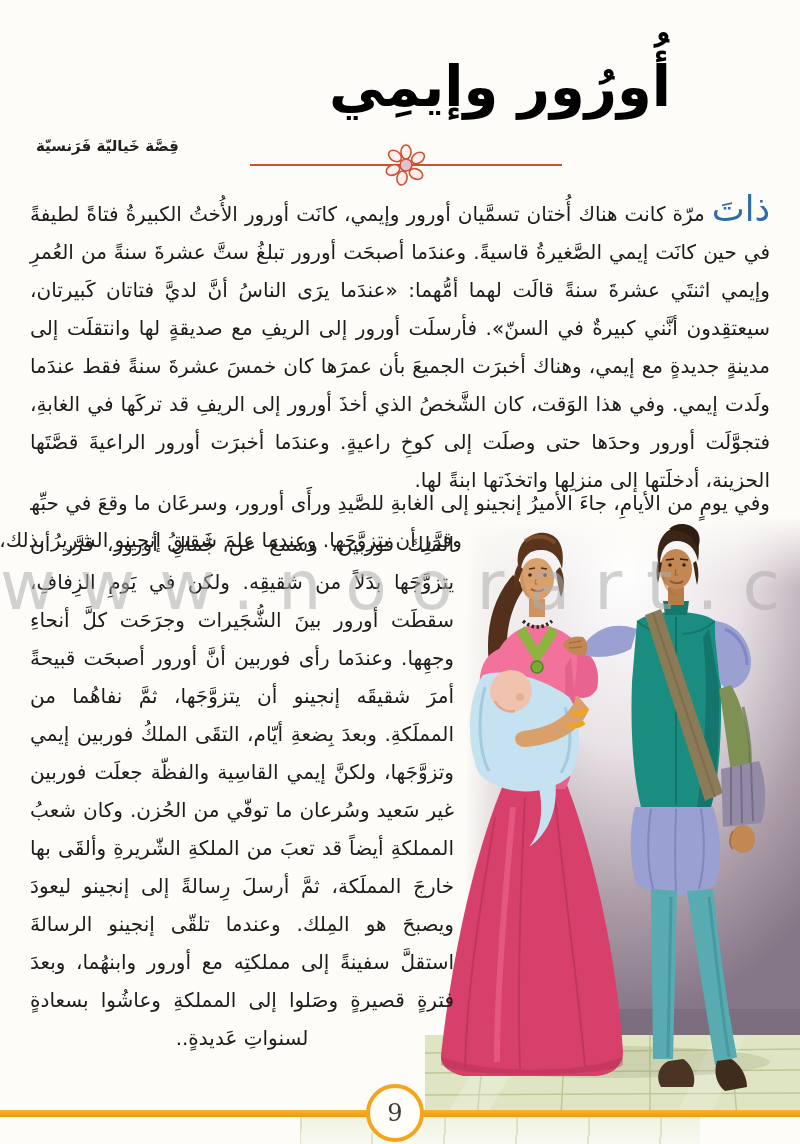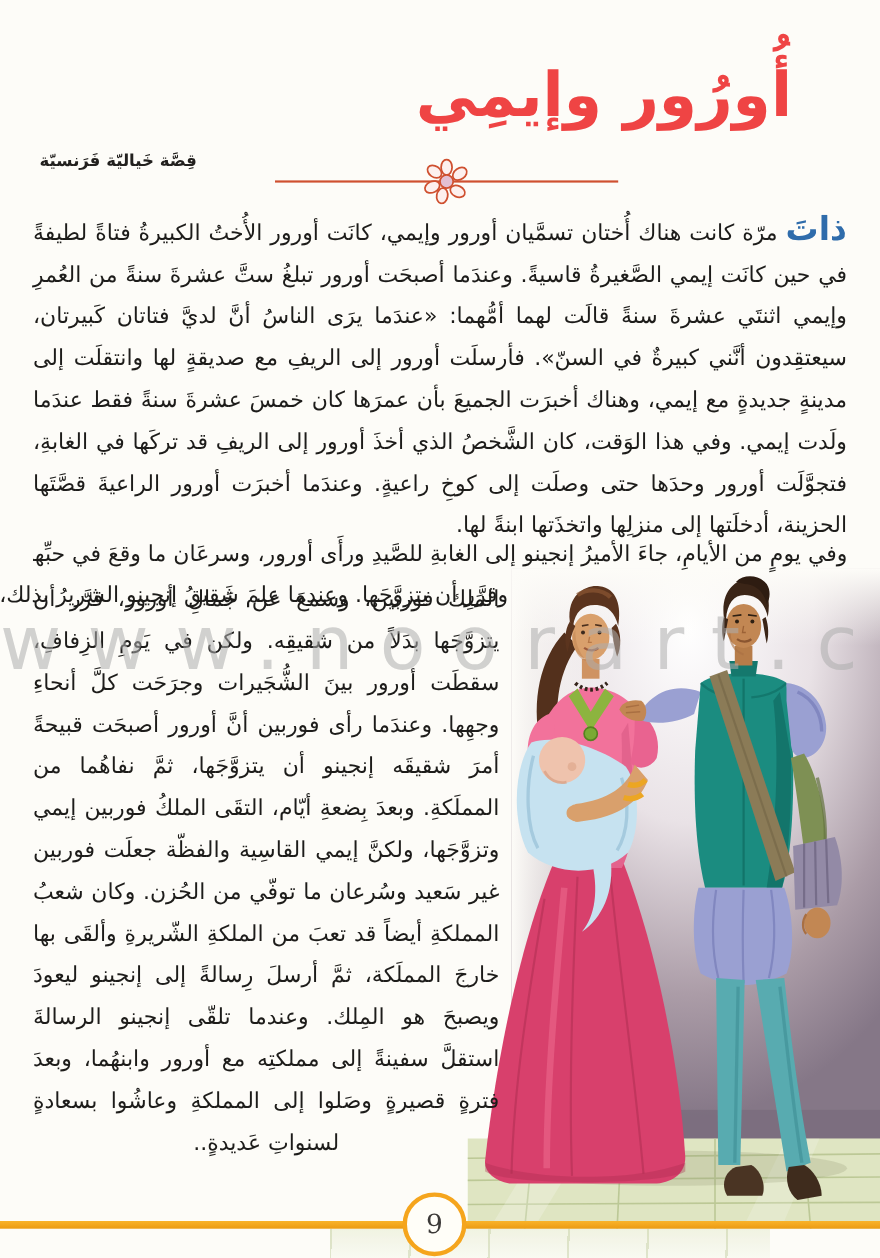--- a/index.html
+++ b/index.html
@@ -1,31 +1,31 @@
 <!DOCTYPE html>
 <html lang="ar"><head>
 <meta charset="utf-8">
 <style>
   html,body{margin:0;padding:0;}
   body{background:#e9e9e9;font-family:"DejaVu Sans",sans-serif;}
   .page{position:relative;width:800px;height:1144px;margin:0 auto;background:#fdfcf8;overflow:hidden;}
 
   
-  .title{position:absolute;left:280px;top:52px;width:440px;margin:0;
-         font-size:56px;font-weight:bold;color:#ef4444;direction:rtl;line-height:1.25;z-index:3;}
+  .title{position:absolute;left:280px;top:52px;width:440px;margin:0;text-align:center;
+         font-size:56px;font-weight:bold;color:#000000;direction:rtl;line-height:1.25;z-index:3;}
   .subtitle{position:absolute;left:36px;top:137px;font-size:15px;font-weight:bold;color:#22201e;
             direction:rtl;z-index:3;}
   .divider-line{position:absolute;left:250px;top:164px;width:312px;height:2px;background:#cf5030;z-index:2;}
   .flower{position:absolute;left:385px;top:144px;width:42px;height:42px;z-index:3;}
 
   
   .para{position:absolute;direction:rtl;color:#1d1c1a;font-size:20px;line-height:38px;
         text-align:justify;margin:0;z-index:4;}
   .p1{left:30px;top:190px;width:740px;}
-  .lead{font-size:30px;font-weight:bold;color:#2f6cab;}
+  .lead{font-size:35px;font-weight:normal;color:#2f6cab;}
   .p2l1{left:30px;top:484px;width:740px;white-space:nowrap;overflow:hidden;text-align:right;}
   .p2l2{left:30px;top:521px;width:432px;white-space:nowrap;overflow:visible;}
   .p2col{left:30px;top:525px;width:424px;text-align:justify;text-align-last:center;}
 
   
   .illus{position:absolute;left:425px;top:517px;width:375px;height:600px;z-index:1;}
 
   
   .watermark{position:absolute;left:0;top:546px;width:800px;text-align:center;
              font-size:68px;color:#aeaeae;opacity:.55;letter-spacing:24px;white-space:nowrap;

